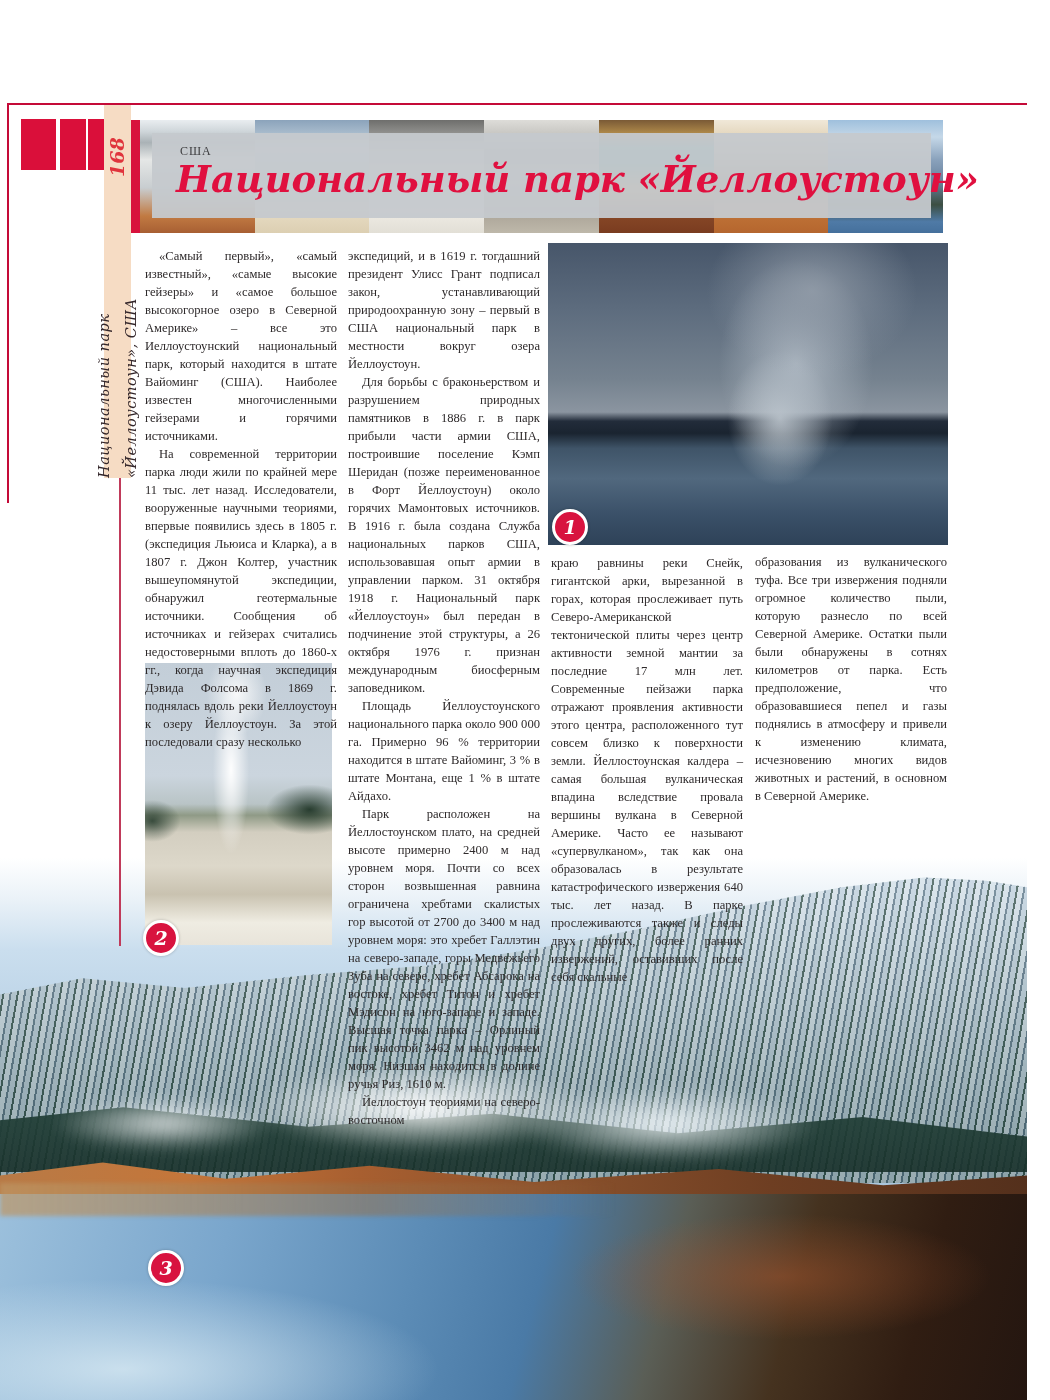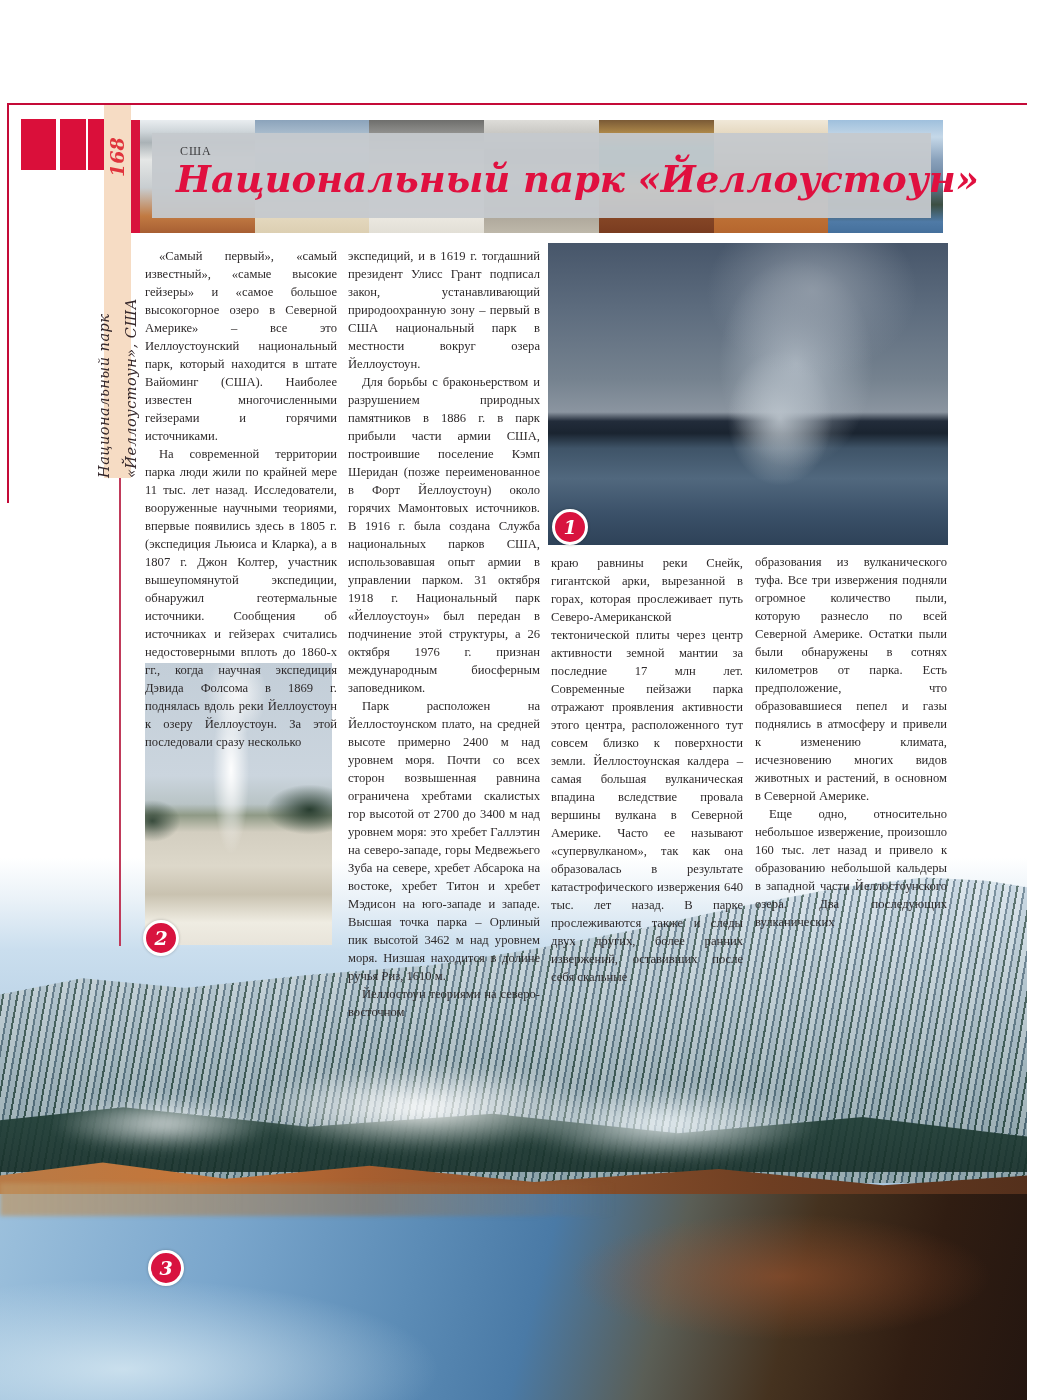--- a/index.html
+++ b/index.html
@@ -163,28 +163,28 @@
 
   <div class="photo photo2"></div>
 
   <div class="col col1">
     <p>«Самый первый», «самый известный», «самые высокие гейзеры» и «самое большое высокогорное озеро в Северной Америке» – все это Иеллоустоунский национальный парк, который находится в штате Вайоминг (США). Наиболее известен многочисленными гейзерами и горячими источниками.</p>
     <p>На современной территории парка люди жили по крайней мере 11 тыс. лет назад. Исследователи, вооруженные научными теориями, впервые появились здесь в 1805 г. (экспедиция Льюиса и Кларка), а в 1807 г. Джон Колтер, участник вышеупомянутой экспедиции, обнаружил геотермальные источники. Сообщения об источниках и гейзерах считались недостоверными вплоть до 1860-х гг., когда научная экспедиция Дэвида Фолсома в 1869 г. поднялась вдоль реки Йеллоустоун к озеру Йеллоустоун. За этой последовали сразу несколько</p>
   </div>
   <div class="col col2">
     <p class="cont">экспедиций, и в 1619 г. тогдашний президент Улисс Грант подписал закон, устанавливающий природоохранную зону – первый в США национальный парк в местности вокруг озера Йеллоустоун.</p>
     <p>Для борьбы с браконьерством и разрушением природных памятников в 1886 г. в парк прибыли части армии США, построившие поселение Кэмп Шеридан (позже переименованное в Форт Йеллоустоун) около горячих Мамонтовых источников. В 1916 г. была создана Служба национальных парков США, использовавшая опыт армии в управлении парком. 31 октября 1918 г. Национальный парк «Йеллоустоун» был передан в подчинение этой структуры, а 26 октября 1976 г. признан международным биосферным заповедником.</p>
+    <p>Площадь Йеллоустоунского национального парка около 900 000 га. Примерно 96 % территории находится в штате Вайоминг, 3 % в штате Монтана, еще 1 % в штате Айдахо.</p>
     <p>Парк расположен на Йеллостоунском плато, на средней высоте примерно 2400 м над уровнем моря. Почти со всех сторон возвышенная равнина ограничена хребтами скалистых гор высотой от 2700 до 3400 м над уровнем моря: это хребет Галлэтин на северо-западе, горы Медвежьего Зуба на севере, хребет Абсарока на востоке, хребет Титон и хребет Мэдисон на юго-западе и западе. Высшая точка парка – Орлиный пик высотой 3462 м над уровнем моря. Низшая находится в долине ручья Риз, 1610 м.</p>
     <p>Йеллостоун теориями на северо-восточном</p>
   </div>
   <div class="col col3">
     <p class="cont">краю равнины реки Снейк, гигантской арки, вырезанной в горах, которая прослеживает путь Северо-Американской тектонической плиты через центр активности земной мантии за последние 17 млн лет. Современные пейзажи парка отражают проявления активности этого центра, расположенного тут совсем близко к поверхности земли. Йеллостоунская калдера – самая большая вулканическая впадина вследствие провала вершины вулкана в Северной Америке. Часто ее называют «супервулканом», так как она образовалась в результате катастрофического извержения 640 тыс. лет назад. В парке прослеживаются также и следы двух других, более ранних извержений, оставивших после себя скальные</p>
   </div>
   <div class="col col4">
     <p class="cont">образования из вулканического туфа. Все три извержения подняли огромное количество пыли, которую разнесло по всей Северной Америке. Остатки пыли были обнаружены в сотнях километров от парка. Есть предположение, что образовавшиеся пепел и газы поднялись в атмосферу и привели к изменению климата, исчезновению многих видов животных и растений, в основном в Северной Америке.</p>
-    <p>Еще одно, относительно небольшое извержение, произошло 160 тыс. лет назад и привело к образованию небольшой кальдеры в западной части Йеллостоунского озера. Два последующих вулканических</p>
   </div>
 
   <div class="badge badge1">1</div>
   <div class="badge badge2">2</div>
   <div class="badge badge3">3</div>
 
 </div>
 
 </body></html>

